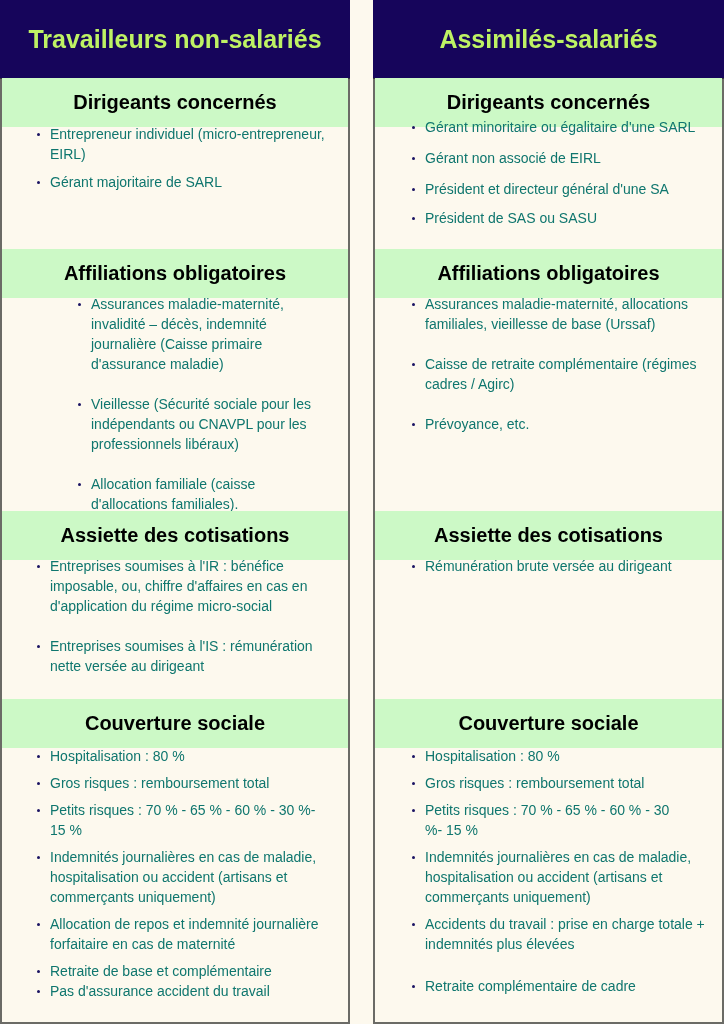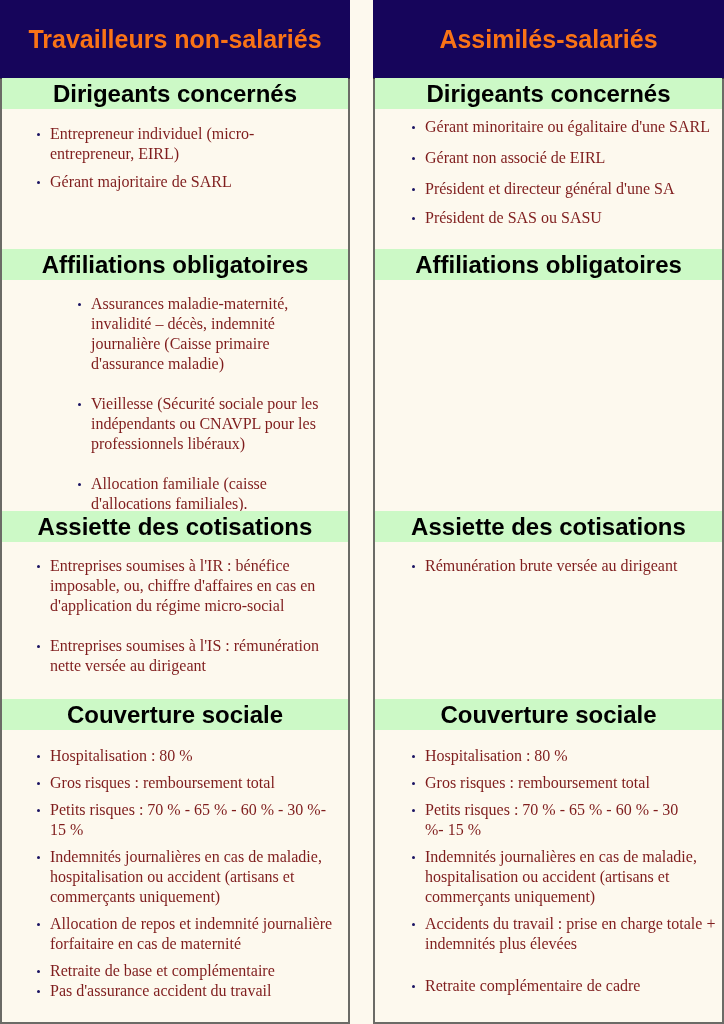--- a/index.html
+++ b/index.html
@@ -12,37 +12,37 @@
       position: absolute; top: 0; bottom: 0;
       border-left: 2px solid #6b6b66; border-right: 2px solid #6b6b66;
       border-bottom: 2px solid #6b6b66;
       background: #fdf9ee;
       box-sizing: border-box;
     }
     .col.left { left: 0; width: 350px; }
     .col.right { left: 373px; width: 351px; }
     .col-header {
       position: absolute; left: -2px; right: -2px; top: 0; height: 78px;
-      background: #16055b; color: #f97316;
+      background: #16055b; color: #bef264;
       font-weight: bold; font-size: 25px;
       display: flex; align-items: center; justify-content: center;
       border-bottom: 1px solid #3a3a3a;
     }
     .sec-title {
-      position: absolute; left: 0; right: 0; height: 31px;
+      position: absolute; left: 0; right: 0; height: 49px;
       background: #ccf9c6; color: #000;
-      font-weight: bold; font-size: 24px;
+      font-weight: bold; font-size: 20px;
       display: flex; align-items: center; justify-content: center;
     }
     ul.items {
       position: absolute; left: 0; right: 0; margin: 0; padding: 0;
       list-style: none;
     }
     ul.items li {
-      position: relative; color: #7f1d1d; font-size: 16px; line-height: 20px; font-family: Liberation Serif, serif;
+      position: relative; color: #0f766e; font-size: 14px; line-height: 20px;
     }
     ul.items li::before {
       content: ""; position: absolute; width: 3px; height: 3px; border-radius: 50%;
       background: #1b1463; top: 9px;
     }
     .left ul.items li { padding-left: 48px; padding-right: 14px; }
     .left ul.items li::before { left: 35px; }
     .right ul.items li { padding-left: 50px; padding-right: 4px; }
     .right ul.items li::before { left: 37px; }
   </style>
@@ -88,20 +88,25 @@
 
   <div class="sec-title" style="top:78px;">Dirigeants concernés</div>
   <ul class="items" style="top:117px;">
     <li style="margin-bottom:11px;">Gérant minoritaire ou égalitaire d'une SARL</li>
     <li style="margin-bottom:11px;">Gérant non associé de EIRL</li>
     <li style="margin-bottom:9px;">Président et directeur général d'une SA</li>
     <li>Président de SAS ou SASU</li>
   </ul>
 
   <div class="sec-title" style="top:249px;">Affiliations obligatoires</div>
+  <ul class="items" style="top:294px;">
+    <li style="margin-bottom:20px;">Assurances maladie-maternité, allocations familiales, vieillesse de base (Urssaf)</li>
+    <li style="margin-bottom:20px;">Caisse de retraite complémentaire (régimes cadres / Agirc)</li>
+    <li>Prévoyance, etc.</li>
+  </ul>
 
   <div class="sec-title" style="top:511px;">Assiette des cotisations</div>
   <ul class="items" style="top:556px;">
     <li>Rémunération brute versée au dirigeant</li>
   </ul>
 
   <div class="sec-title" style="top:699px;">Couverture sociale</div>
   <ul class="items" style="top:746px;">
     <li style="margin-bottom:7px;">Hospitalisation : 80 %</li>
     <li style="margin-bottom:7px;">Gros risques : remboursement total</li>

